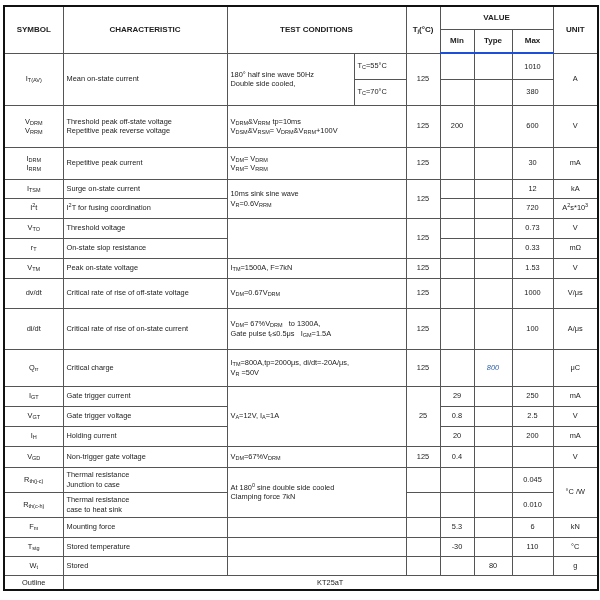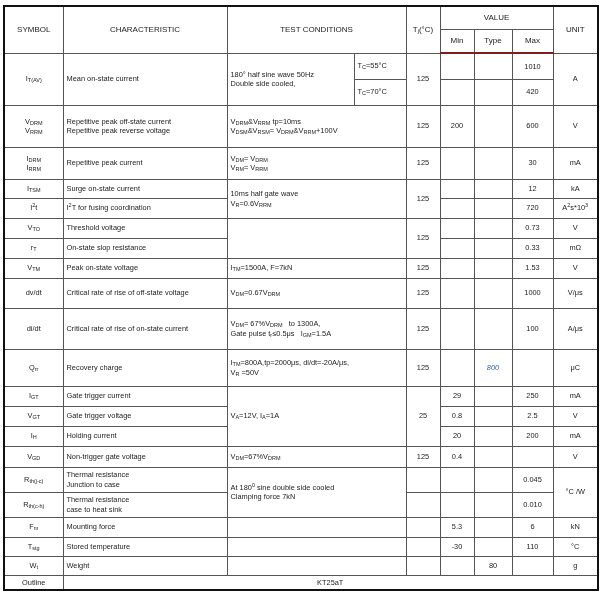--- a/index.html
+++ b/index.html
@@ -1,22 +1,22 @@
 <!DOCTYPE html>
 <html><head>
 <meta charset="utf-8">
 <style>
   html, body { margin:0; padding:0; background:#ffffff; }
   body { width:600px; height:600px; position:relative; overflow:hidden;
          font-family:"Liberation Sans", sans-serif; color:#222; }
   table { position:absolute; left:3px; top:5px; border-collapse:collapse;
           border:2px solid #111; table-layout:fixed; font-size:7.4px; }
   td, th { border:1px solid #555; padding:0 3px; vertical-align:middle; line-height:1.25; }
-  th { font-weight:normal; font-size:8px; color:#222; text-align:center; }
-  thead tr:last-child th { border-bottom:2px solid #7f1d1d; }
+  th { font-weight:bold; font-size:8px; color:#222; text-align:center; }
+  thead tr:last-child th { border-bottom:2px solid #1d4ed8; }
   .c { text-align:center; }
   .l { text-align:left; }
   sub { font-size:5.5px; vertical-align:-1px; line-height:0; }
   sup { font-size:5.5px; vertical-align:3px; line-height:0; }
   .blue { color:#2a5fa6;font-style:italic; }
   .outline-row td { border-top:1px solid #555; }
 </style>
 </head>
 <body>
 
@@ -57,26 +57,26 @@
       <td rowspan="2" class="c">125</td>
       <td></td>
       <td></td>
       <td class="c">1010</td>
       <td rowspan="2" class="c">A</td>
     </tr>
     <tr style="height:26px">
       <td class="l">T<sub>C</sub>=70°C</td>
       <td></td>
       <td></td>
-      <td class="c">420</td>
+      <td class="c">380</td>
     </tr>
 
     <tr style="height:42px">
       <td class="c">V<sub>DRM</sub><br>V<sub>RRM</sub></td>
-      <td class="l"><span>Repetitive peak off-state current</span><br><span>Repetitive peak reverse voltage</span></td>
+      <td class="l"><span>Threshold peak off-state voltage</span><br><span>Repetitive peak reverse voltage</span></td>
       <td colspan="2" class="l">V<sub>DRM</sub>&amp;V<sub>RRM</sub> tp=10ms<br>V<sub>DSM</sub>&amp;V<sub>RSM</sub>= V<sub>DRM</sub>&amp;V<sub>RRM</sub>+100V</td>
       <td class="c">125</td>
       <td class="c">200</td>
       <td></td>
       <td class="c">600</td>
       <td class="c">V</td>
     </tr>
 
     <tr style="height:32px">
       <td class="c">I<sub>DRM</sub><br>I<sub>RRM</sub></td>
@@ -85,21 +85,21 @@
       <td class="c">125</td>
       <td></td>
       <td></td>
       <td class="c">30</td>
       <td class="c">mA</td>
     </tr>
 
     <tr style="height:19px">
       <td class="c">I<sub>TSM</sub></td>
       <td class="l">Surge on-state current</td>
-      <td rowspan="2" colspan="2" class="l"><span>10ms half gate wave</span><br>V<sub>R</sub>=0.6V<sub>RRM</sub></td>
+      <td rowspan="2" colspan="2" class="l"><span>10ms sink sine wave</span><br>V<sub>R</sub>=0.6V<sub>RRM</sub></td>
       <td rowspan="2" class="c">125</td>
       <td></td>
       <td></td>
       <td class="c">12</td>
       <td class="c">kA</td>
     </tr>
 
     <tr style="height:20px">
       <td class="c">I<sup>2</sup>t</td>
       <td class="l">I<sup>2</sup>T for fusing coordination</td>
@@ -157,21 +157,21 @@
       <td colspan="2" class="l">V<sub>DM</sub>= 67%V<sub>DRM</sub> &nbsp; to 1300A,<br>Gate pulse t<sub>r</sub>≤0.5μs &nbsp; I<sub>GM</sub>=1.5A</td>
       <td class="c">125</td>
       <td></td>
       <td></td>
       <td class="c">100</td>
       <td class="c">A/μs</td>
     </tr>
 
     <tr style="height:37px">
       <td class="c">Q<sub>rr</sub></td>
-      <td class="l">Recovery charge</td>
+      <td class="l">Critical charge</td>
       <td colspan="2" class="l">I<sub>TM</sub>=800A,tp=2000μs, di/dt=-20A/μs,<br>V<sub>R</sub> =50V</td>
       <td class="c">125</td>
       <td></td>
       <td class="c blue">800</td>
       <td></td>
       <td class="c">μC</td>
     </tr>
 
     <tr style="height:20px">
       <td class="c">I<sub>GT</sub></td>
@@ -250,21 +250,21 @@
       <td colspan="2"></td>
       <td></td>
       <td class="c">-30</td>
       <td></td>
       <td class="c">110</td>
       <td class="c">°C</td>
     </tr>
 
     <tr style="height:19px">
       <td class="c">W<sub>t</sub></td>
-      <td class="l">Weight</td>
+      <td class="l">Stored</td>
       <td colspan="2"></td>
       <td></td>
       <td></td>
       <td class="c">80</td>
       <td></td>
       <td class="c">g</td>
     </tr>
 
     <tr style="height:15px" class="outline-row">
       <td class="c">Outline</td>

